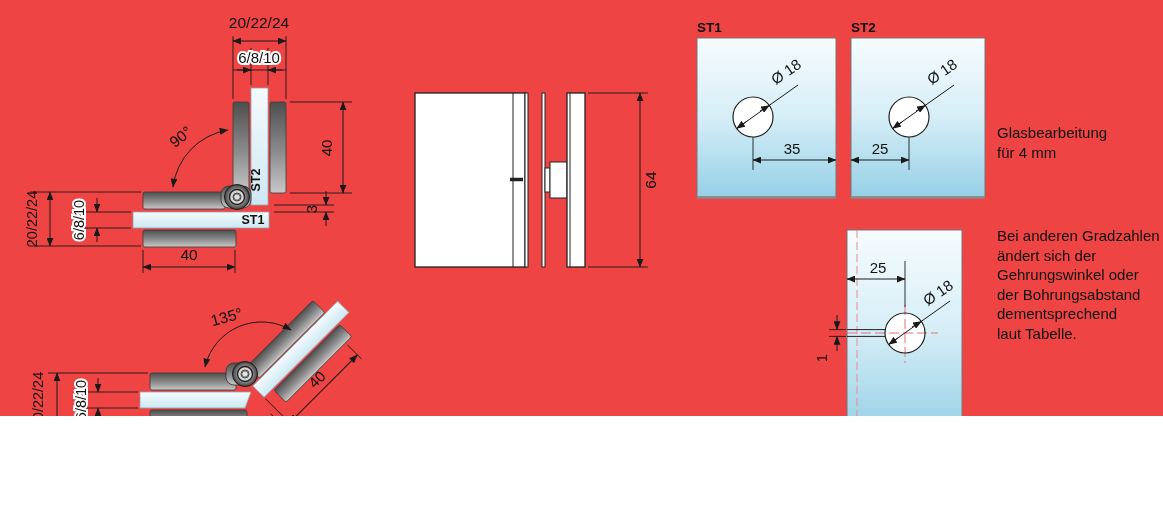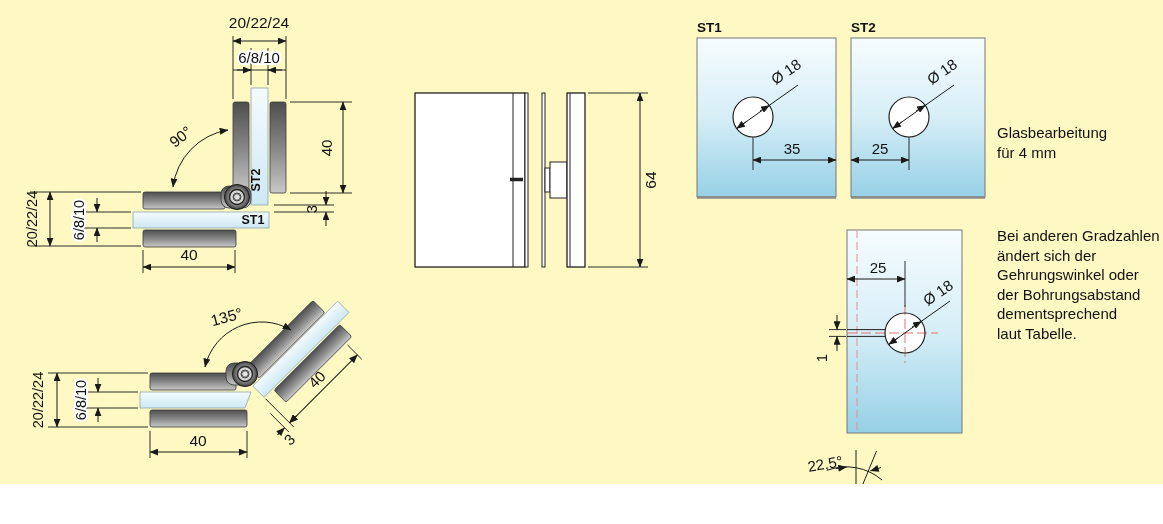--- a/index.html
+++ b/index.html
@@ -1,16 +1,16 @@
 <!DOCTYPE html>
 <html><head>
 <meta charset="utf-8">
 <style>
   html,body{margin:0;padding:0;background:#fff;}
-  .canvas{position:relative;width:1163px;height:484px;background:#fef9c3;overflow:hidden;
+  .canvas{position:relative;width:1163px;height:416px;background:#ef4444;overflow:hidden;
           font-family:"Liberation Sans",sans-serif;}
   .abs{position:absolute;}
   svg{overflow:visible;display:block;}
   svg text{font-family:"Liberation Sans","DejaVu Sans",sans-serif;fill:#111;}
   .dim{stroke:#1a1a1a;stroke-width:1;fill:none;}
   .ext{stroke:#1a1a1a;stroke-width:0.9;fill:none;}
   .outline{stroke:#222;stroke-width:1.3;fill:#fff;}
   .thin{stroke:#222;stroke-width:1;fill:none;}
   .halo{paint-order:stroke;stroke:#fff;stroke-width:4px;}
   .dimtxt{font-size:15px;}

